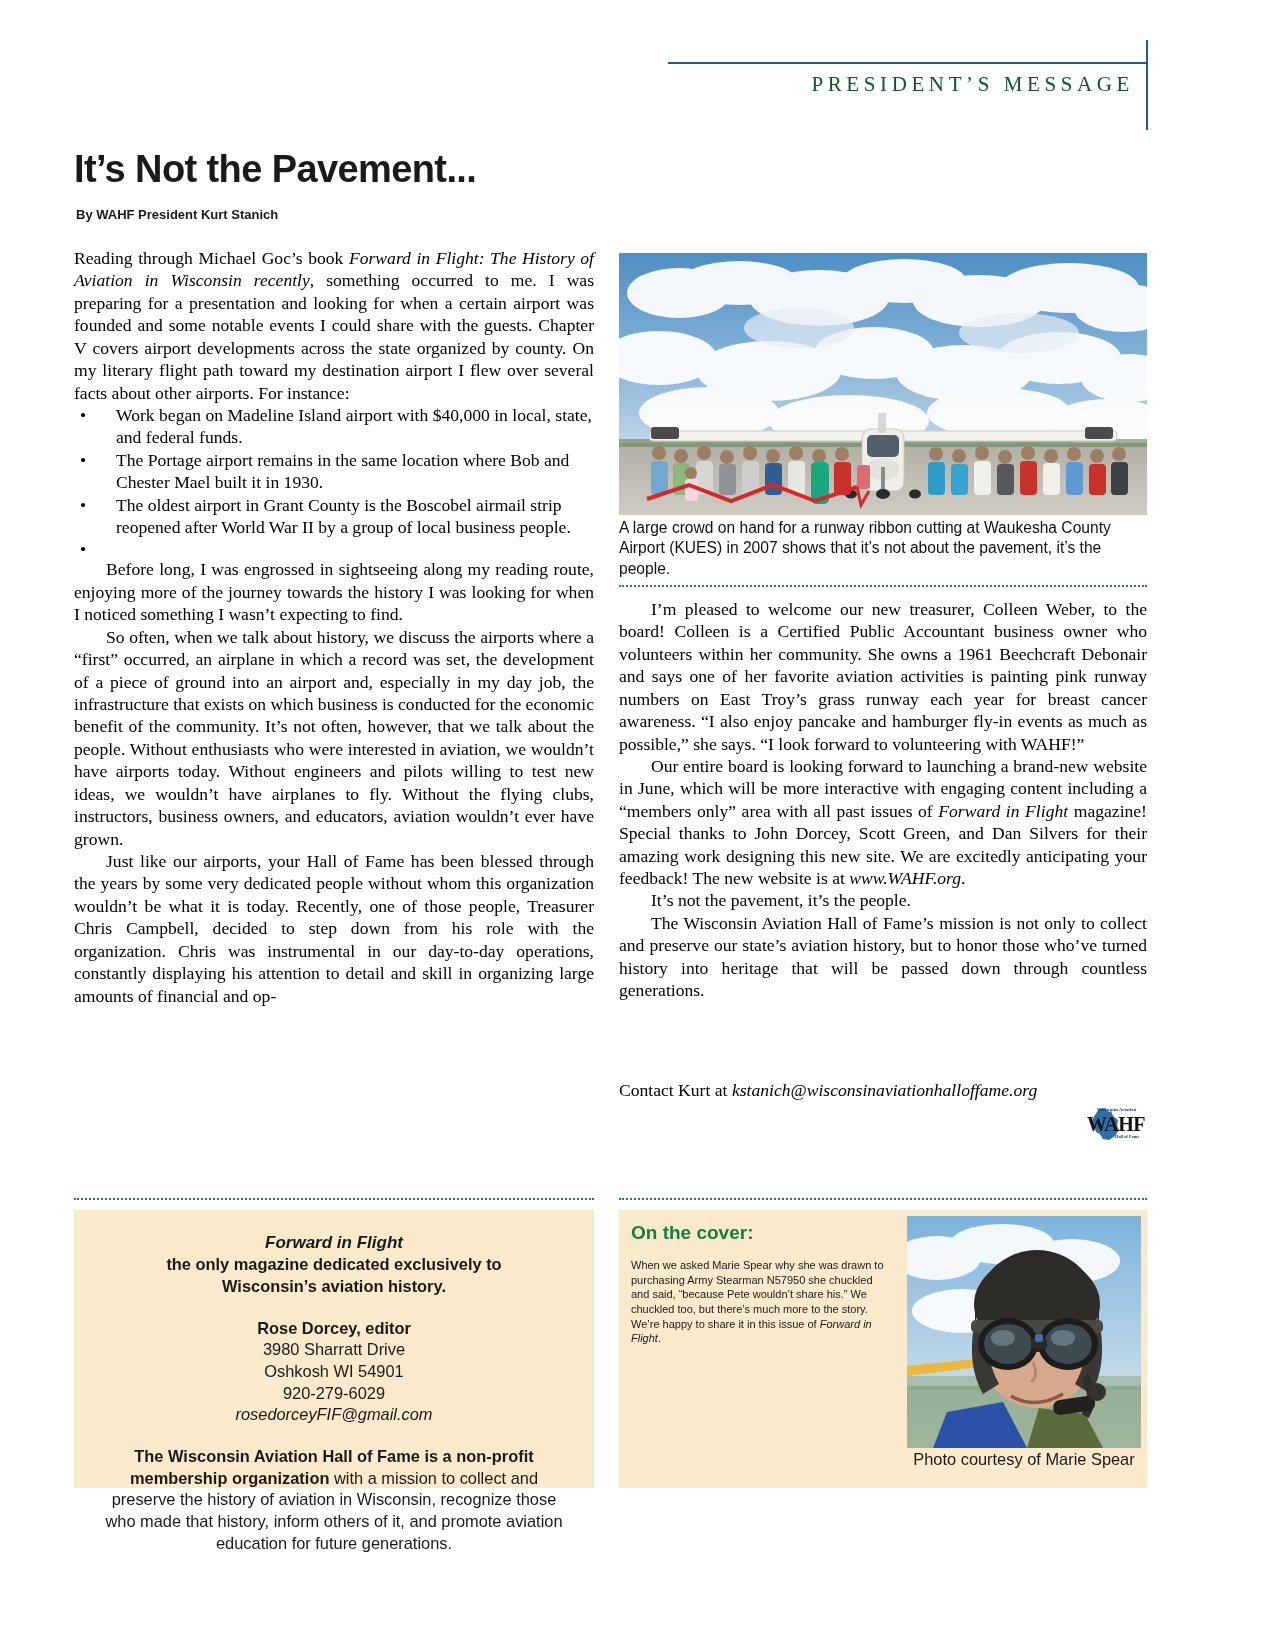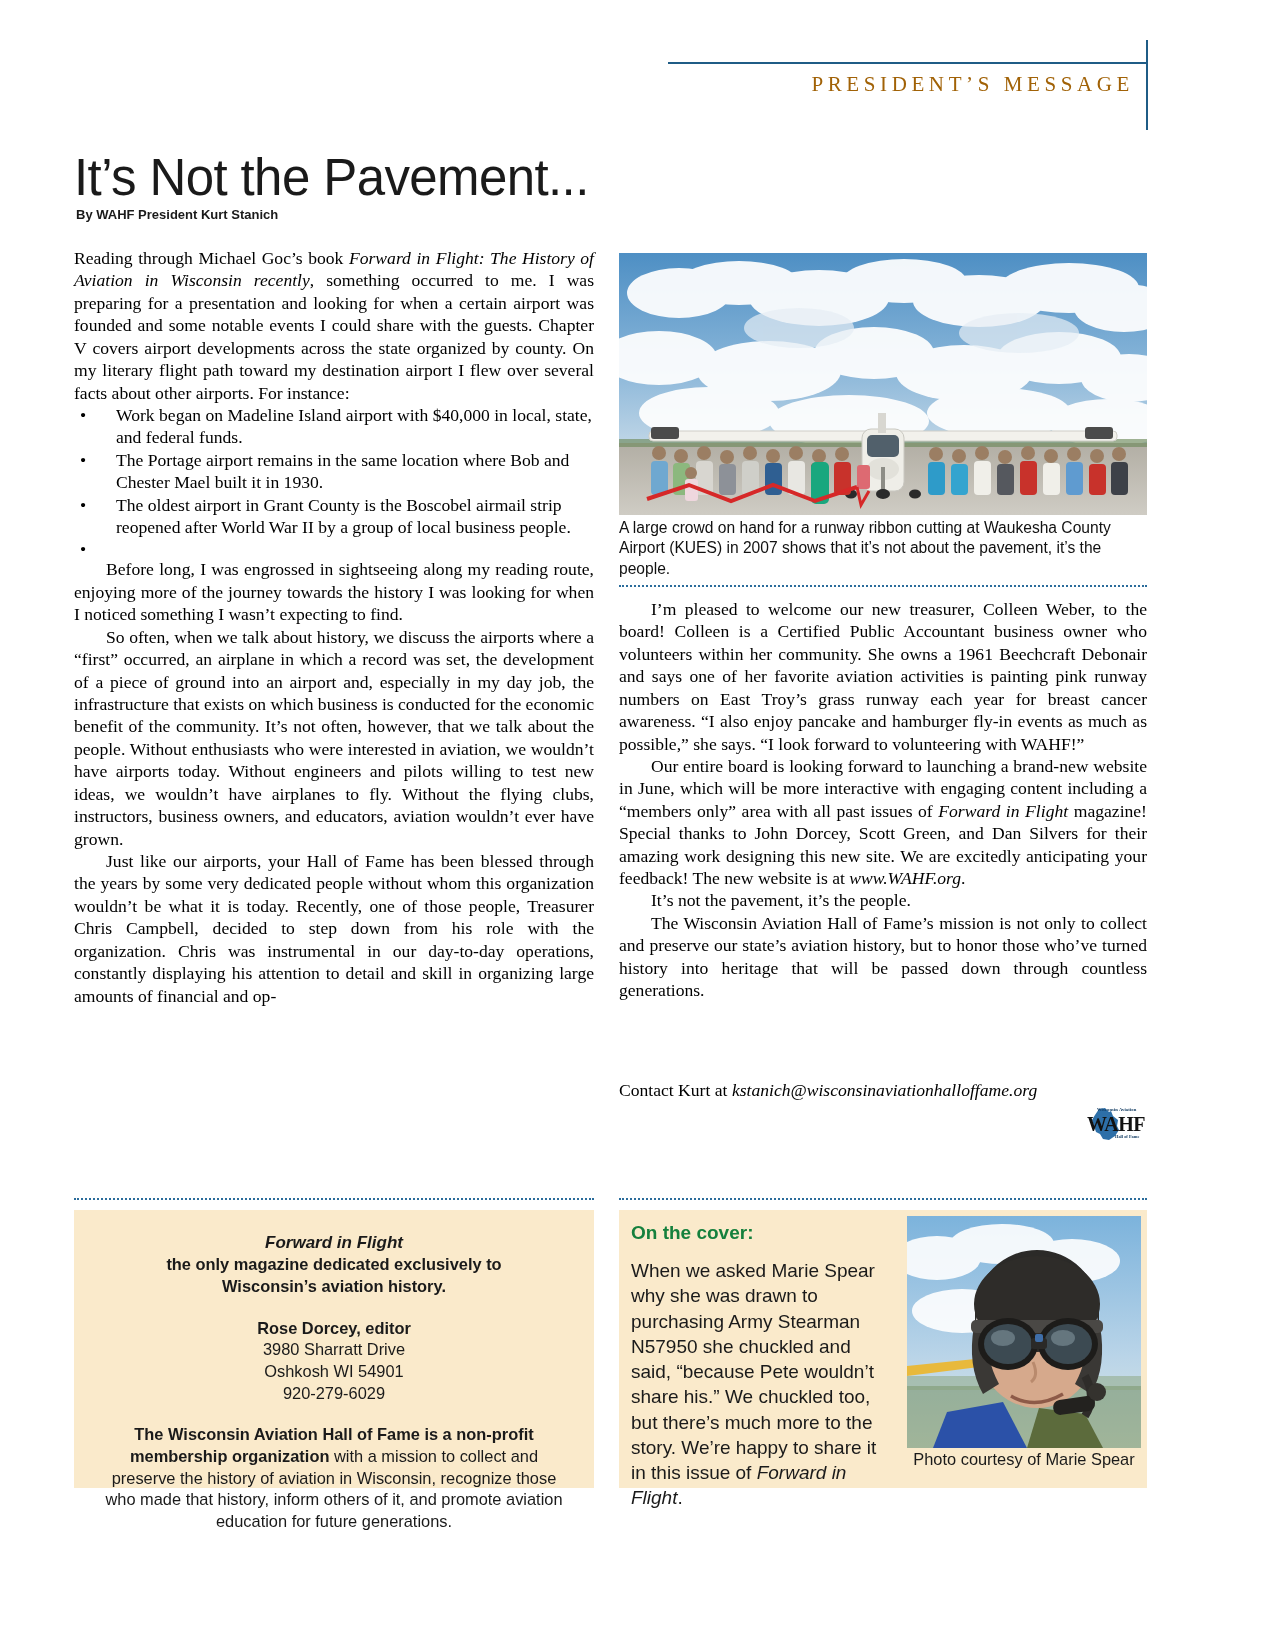--- a/index.html
+++ b/index.html
@@ -42,31 +42,31 @@
   }
   .header-title {
     position: absolute;
     left: 0;
     top: 10px;
     width: 466px;
     text-align: right;
     font-family: "Liberation Serif", serif;
     font-size: 21px;
     letter-spacing: 4.6px;
-    color: #a16207;
+    color: #14532d;
   }
 
   
   .page-title {
     position: absolute;
     left: 74px;
     top: 148px;
     font-family: "Liberation Sans", sans-serif;
-    font-weight: normal;
-    font-size: 51px;
+    font-weight: bold;
+    font-size: 38px;
     letter-spacing: -0.6px;
     color: #1a1a1a;
   }
   .byline {
     position: absolute;
     left: 76px;
     top: 207px;
     font-family: "Liberation Sans", sans-serif;
     font-weight: bold;
     font-size: 13px;
@@ -260,21 +260,21 @@
     font-weight: bold;
     font-size: 19px;
     color: #15803d;
   }
   .cover-text {
     position: absolute;
     left: 12px;
     top: 48px;
     width: 262px;
     font-family: "Liberation Sans", sans-serif;
-    font-size: 19px;
+    font-size: 11px;
     line-height: 1.33;
     color: #1a1a1a;
   }
   .cover-text i { font-style: italic; }
   .cover-photo {
     position: absolute;
     left: 288px;
     top: 6px;
     width: 234px;
     height: 232px;
@@ -455,20 +455,21 @@
 
 <div class="box-fif">
   <div class="fif-title">Forward in Flight</div>
   <div class="fif-sub">the only magazine dedicated exclusively to</div>
   <div class="fif-sub">Wisconsin’s aviation history.</div>
   <div class="fif-spacer"></div>
   <div class="fif-editor">Rose Dorcey, editor</div>
   <div>3980 Sharratt Drive</div>
   <div>Oshkosh WI  54901</div>
   <div>920-279-6029</div>
+  <div class="fif-email">rosedorceyFIF@gmail.com</div>
   <div class="fif-mission"><b>The Wisconsin Aviation Hall of Fame is a non-profit membership organization</b><span> with a mission to collect and preserve the history of aviation in Wisconsin, recognize those who made that history, inform others of it, and promote aviation education for future generations.</span></div>
 </div>
 
 <div class="box-cover">
   <div class="cover-heading">On the cover:</div>
   <div class="cover-text">When we asked Marie Spear why she was drawn to purchasing Army Stearman N57950 she chuckled and said, “because Pete wouldn’t share his.” We chuckled too, but there’s much more to the story. We’re happy to share it in this issue of <i>Forward in Flight</i>.</div>
   <div class="cover-photo">
     <svg width="234" height="232" viewBox="0 0 234 232" preserveAspectRatio="none">
       <defs>
         <linearGradient id="sky2" x1="0" y1="0" x2="0" y2="1">

